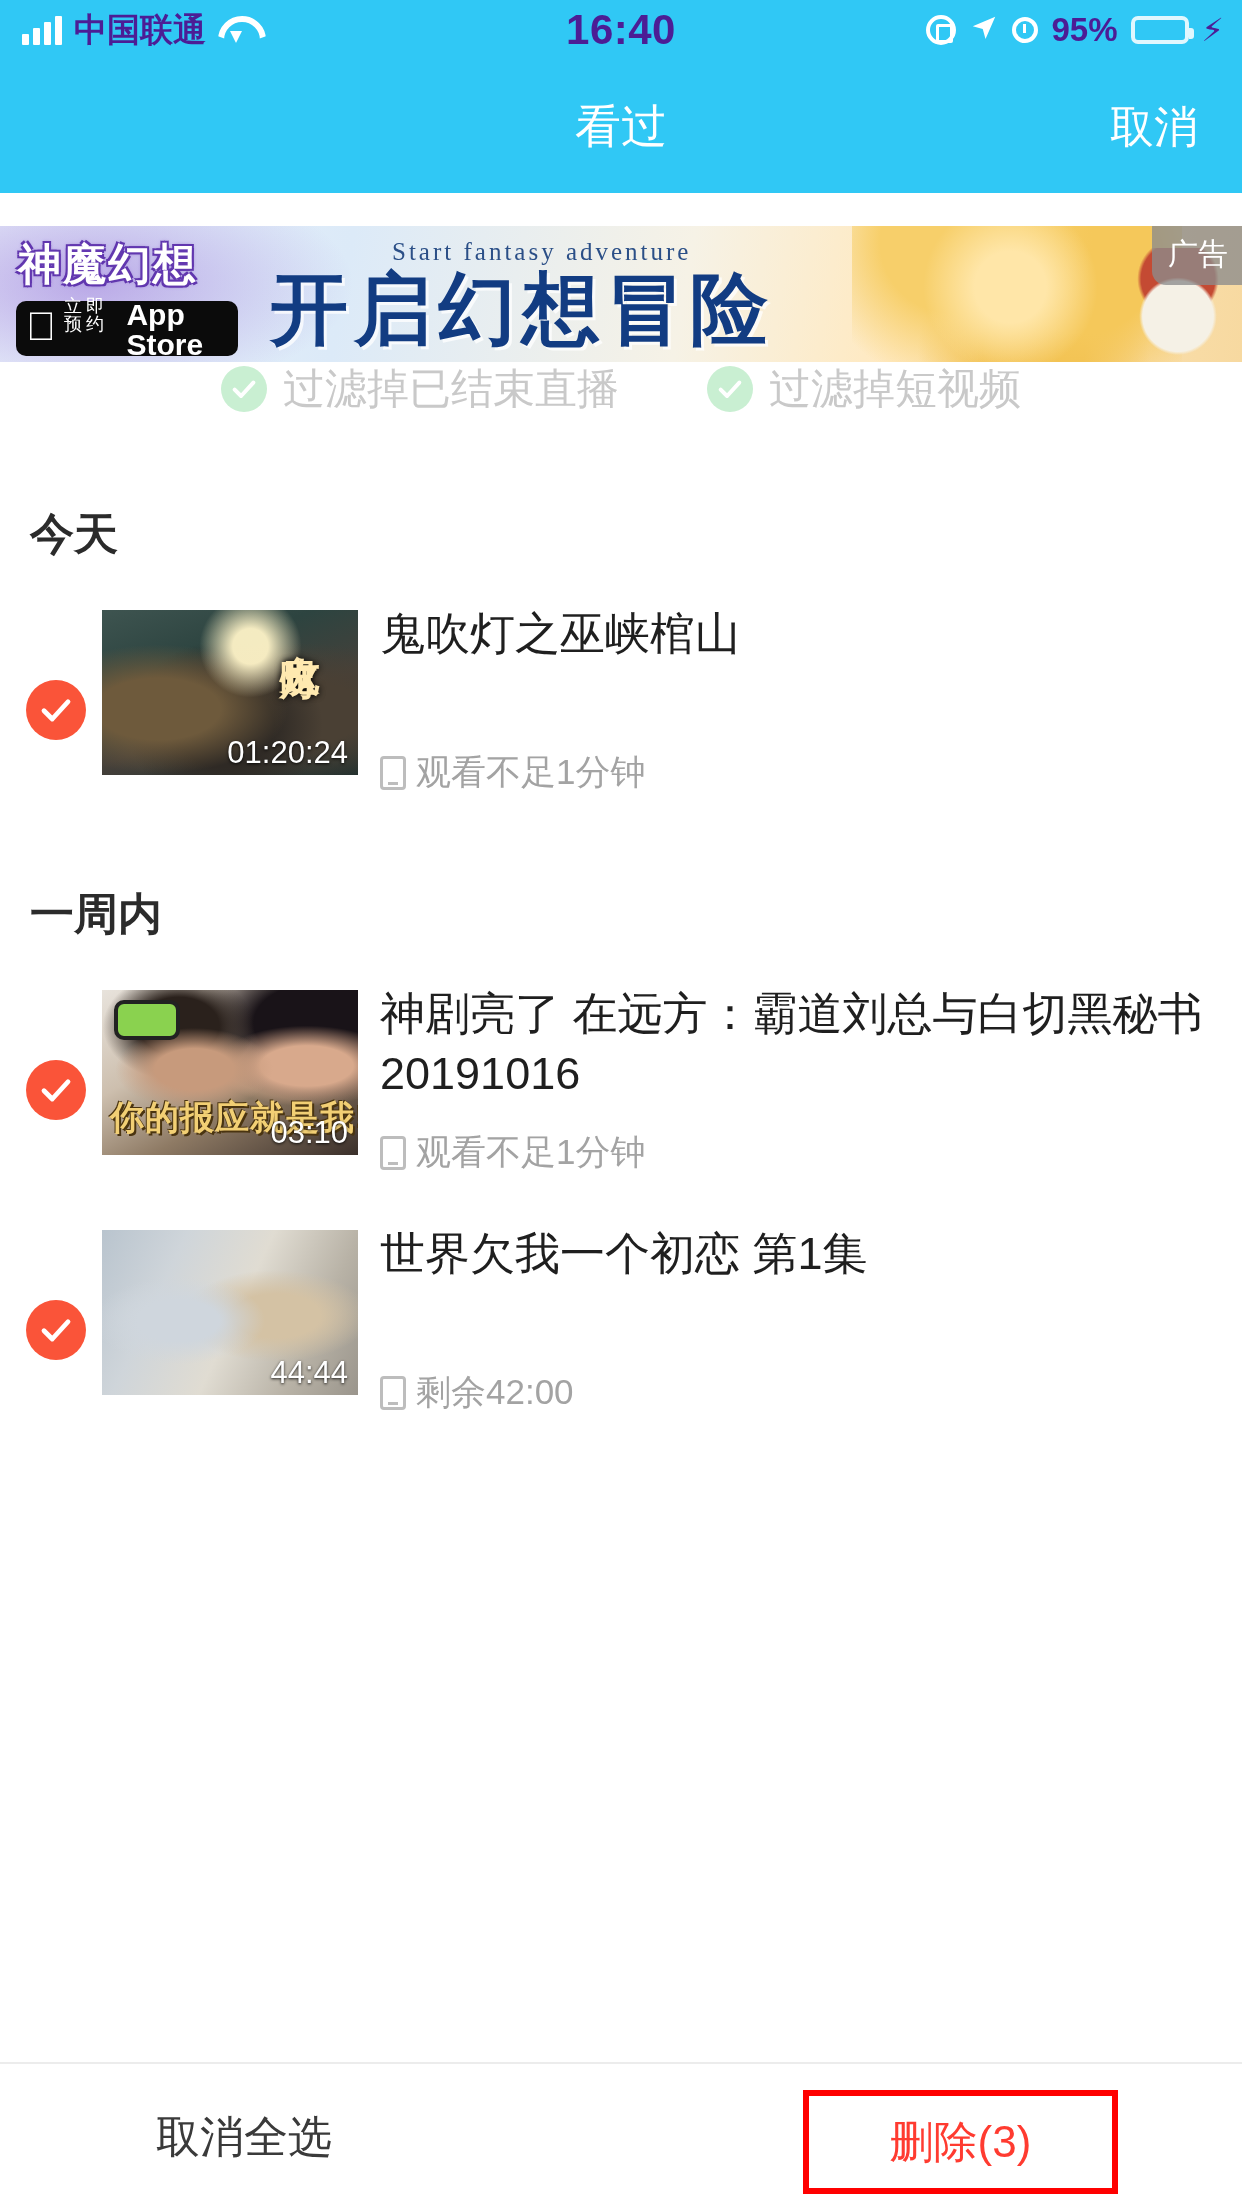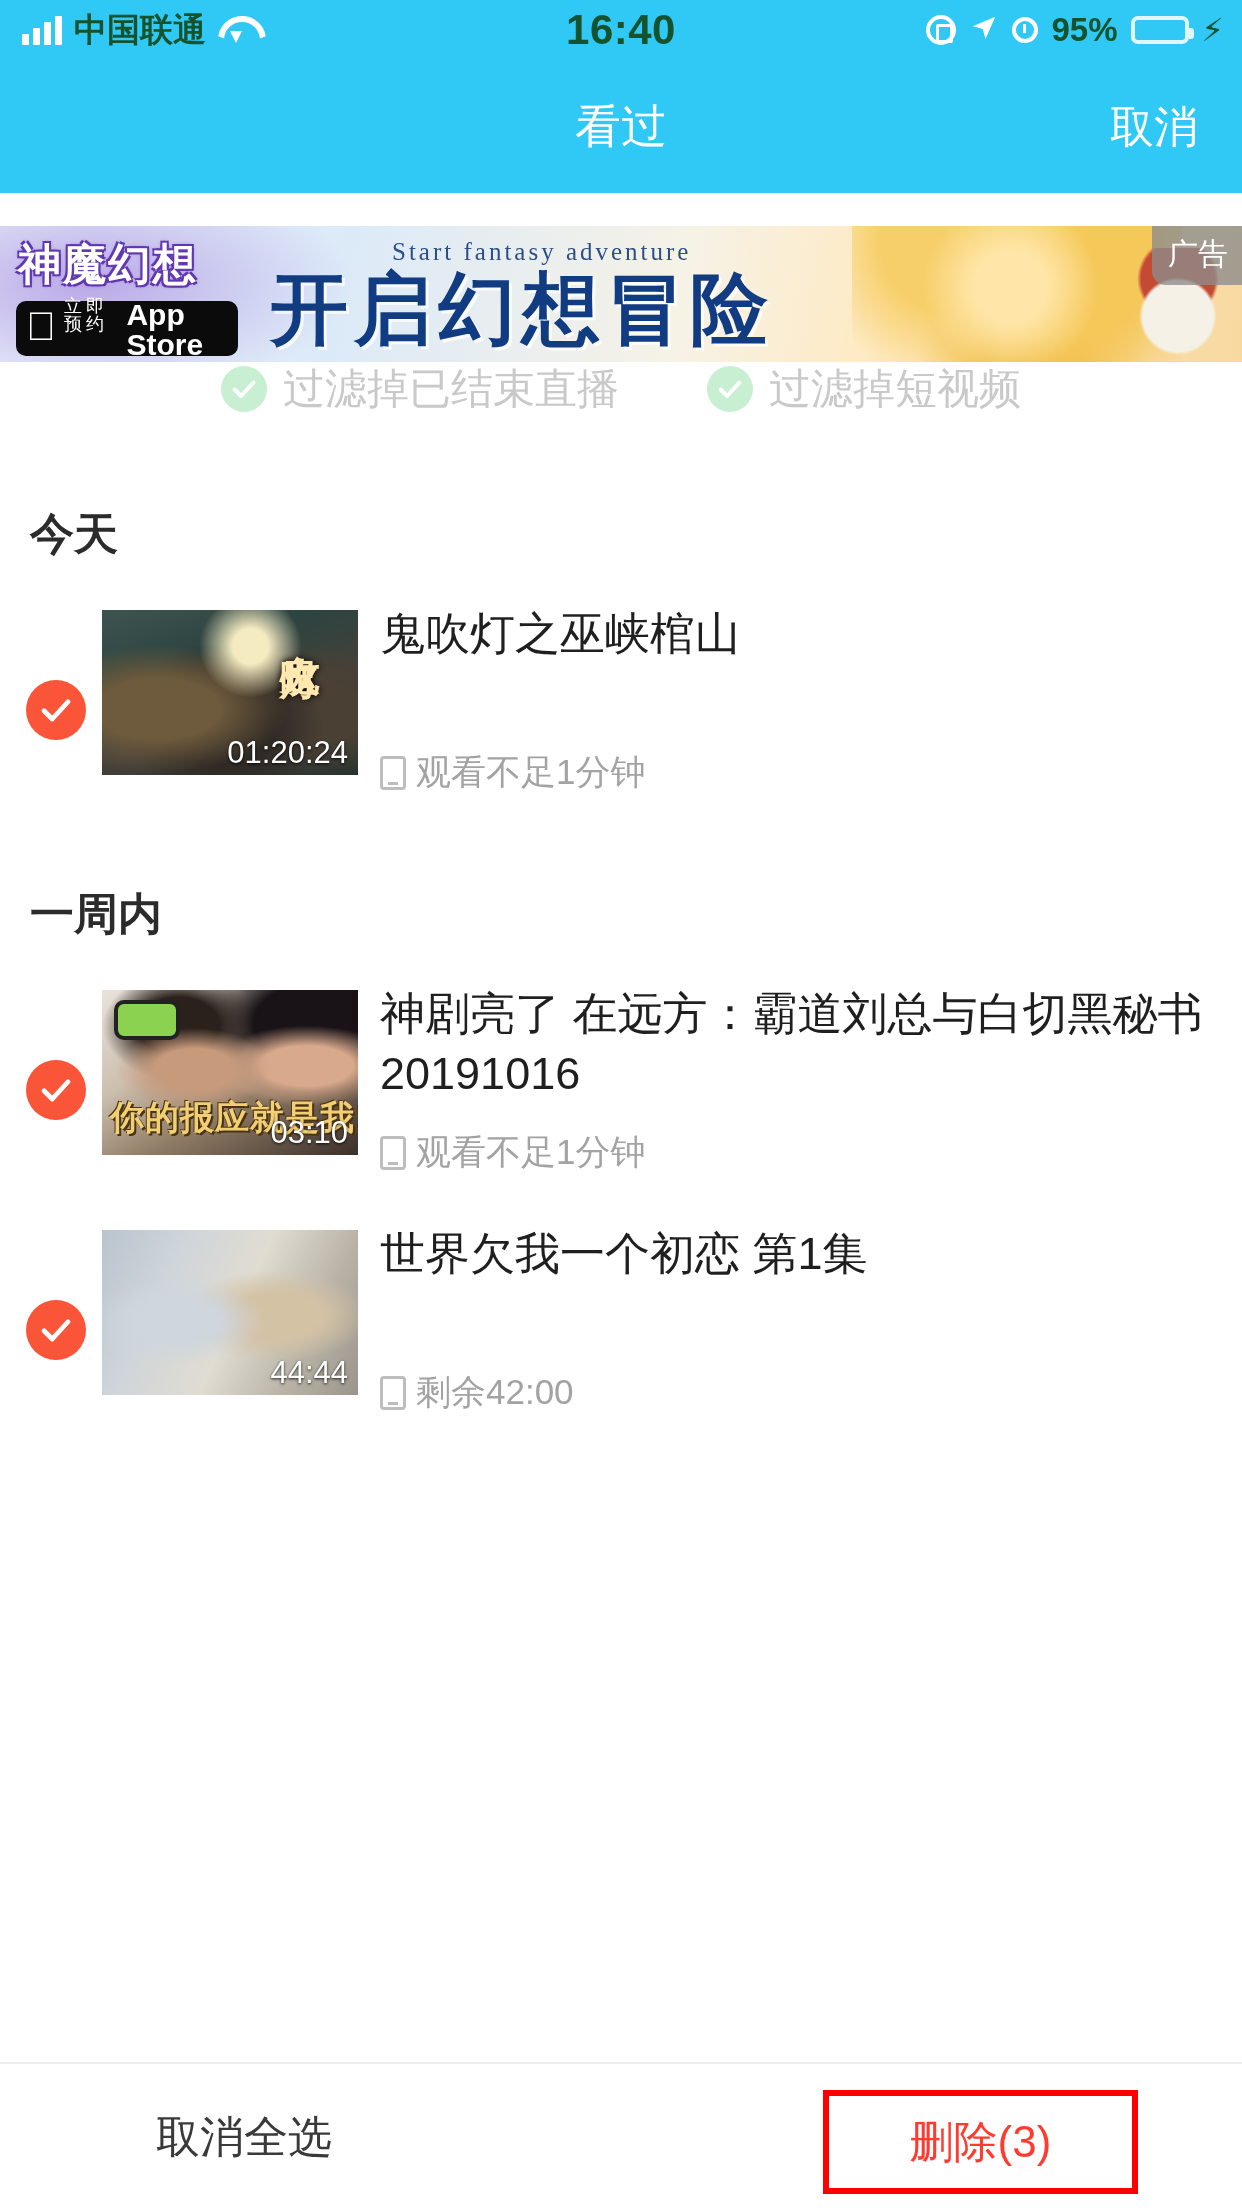--- a/index.html
+++ b/index.html
@@ -15,21 +15,21 @@
     width: 1242px;
     height: 2208px;
     background: #ffffff;
   }
 
   
   .statusbar {
     position: absolute; top: 0; left: 0;
     width: 1242px; height: 60px;
     background: #30C8F5;
-    color: #14532d;
+    color: #4c1d95;
     display: flex; align-items: center;
   }
   .sb-left { position: absolute; left: 22px; display: flex; align-items: center; gap: 12px; }
   .sb-center { position: absolute; left: 0; width: 1242px; text-align: center; font-size: 42px; font-weight: bold; letter-spacing: 0.5px; }
   .sb-right { position: absolute; right: 18px; display: flex; align-items: center; gap: 13px; }
   .sig { display: flex; align-items: flex-end; gap: 4px; height: 30px; }
   .sig i { display: block; width: 7px; background: #fff; border-radius: 1px; }
   .sig i:nth-child(1) { height: 11px; }
   .sig i:nth-child(2) { height: 17px; }
   .sig i:nth-child(3) { height: 23px; }
@@ -249,21 +249,20 @@
     position: absolute; left: 156px; top: 0; line-height: 146px;
     font-size: 44px; color: #3a3a3a;
   }
   .btn-delete {
     position: absolute; left: 803px; top: 26px;
     width: 315px; height: 104px;
     display: flex; align-items: center; justify-content: center;
     color: #FF3B30; font-size: 44px;
     border: 6px solid #FF0000;
     background: #ffffff;
-    margin-left: 20px;
   }
 </style>
 </head>
 <body>
 
 <div class="phone">
 
   <div class="statusbar">
     <div class="sb-left">
       <span class="sig">

